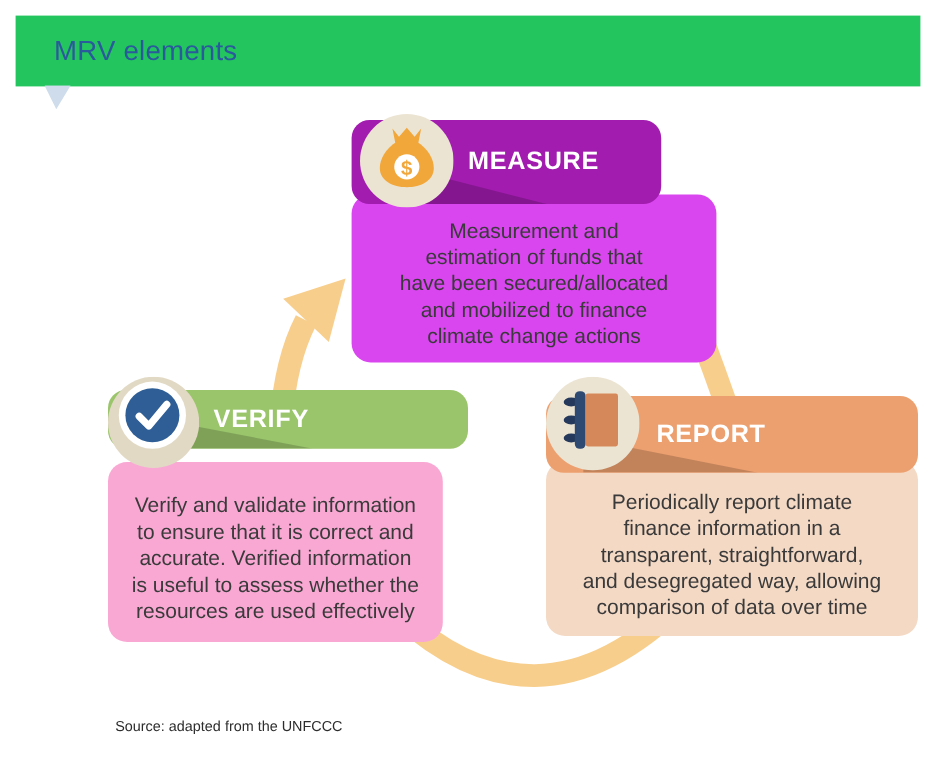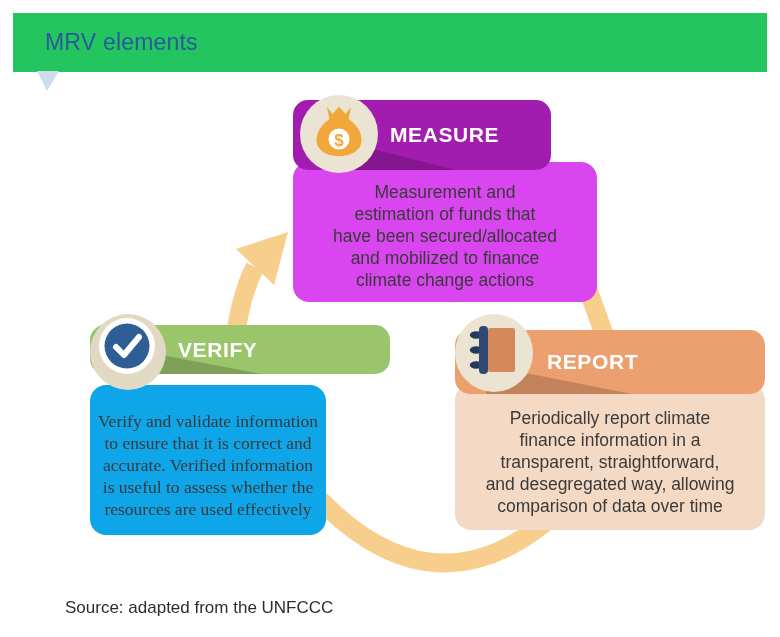--- a/index.html
+++ b/index.html
@@ -85,40 +85,40 @@
 
   
   .measure-body   { left: 293px; top: 162px; width: 304px; height: 140px; background: #d946ef; padding-top: 0; }
   .measure-body .desc { padding-top: 8px; }
   .measure-header { left: 293px; top: 100px; width: 258px; height: 70px; background: #a21caf; }
   .measure-header .card-label { padding-left: 97px; }
   .measure-header .wedge { clip-path: polygon(12% 52%, 63% 100%, 12% 100%); }
   .measure-badge  { left: 300px; top: 95px; width: 78px; height: 78px; }
 
   
-  .verify-body   { left: 90px; top: 385px; width: 236px; height: 150px; background: #0ea5e9; font-family: Liberation Serif, serif; }
+  .verify-body   { left: 90px; top: 385px; width: 279px; height: 150px; background: #f9a8d4; }
   .verify-body .desc { padding-top: 10px; }
   .verify-header { left: 90px; top: 325px; width: 300px; height: 49px; background: #9AC56B; }
   .verify-header .card-label { padding-left: 88px; }
   .verify-header .wedge { clip-path: polygon(10% 45%, 57% 100%, 10% 100%); }
   .verify-badge  { left: 90px; top: 314px; width: 76px; height: 76px; }
 
   
   .report-body   { left: 455px; top: 384px; width: 310px; height: 146px; background: #F4D9C5; }
   .report-body .desc { padding-top: 10px; }
   .report-header { left: 455px; top: 330px; width: 310px; height: 64px; background: #EDA06F; }
   .report-header .card-label { padding-left: 92px; }
   .report-header .wedge { clip-path: polygon(10% 55%, 57% 100%, 10% 100%); }
   .report-badge  { left: 455px; top: 314px; width: 78px; height: 78px; }
 
   
   .source-note {
     position: absolute;
-    left: 65px; top: 598px;
-    font-size: 17px;
+    left: 96px; top: 598px;
+    font-size: 12px;
     color: #2D2D2D;
     z-index: 5;
   }
 </style>
 </head>
 <body>
 
 <div class="stage">
 
   <div class="banner">

